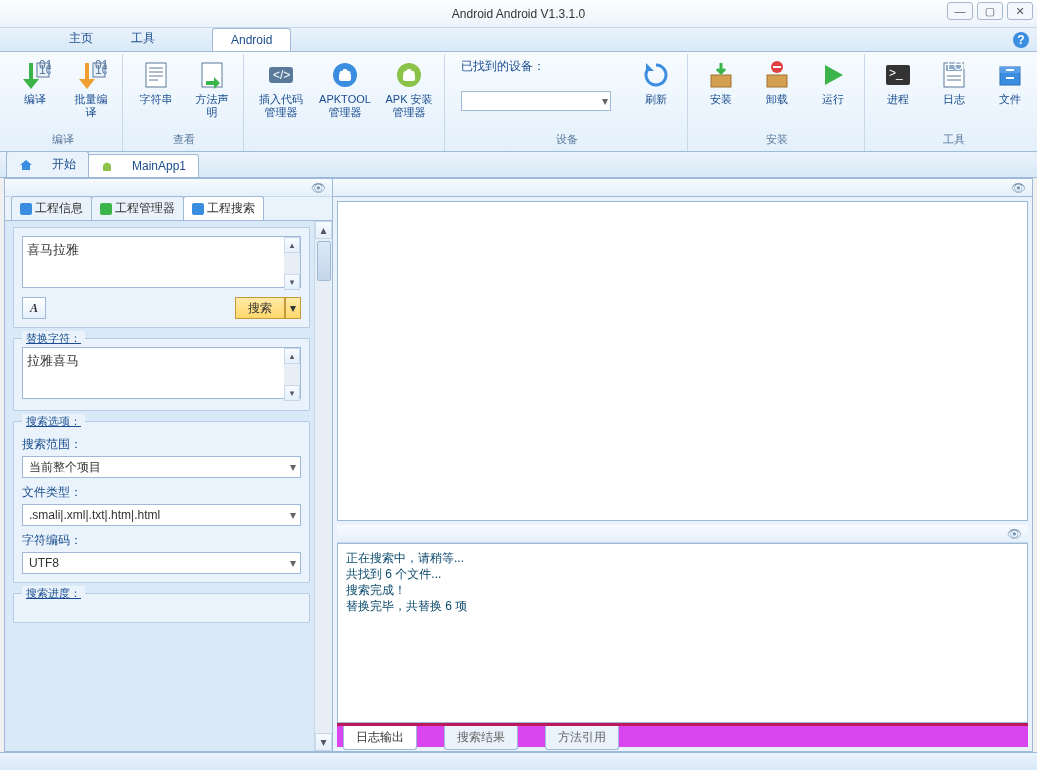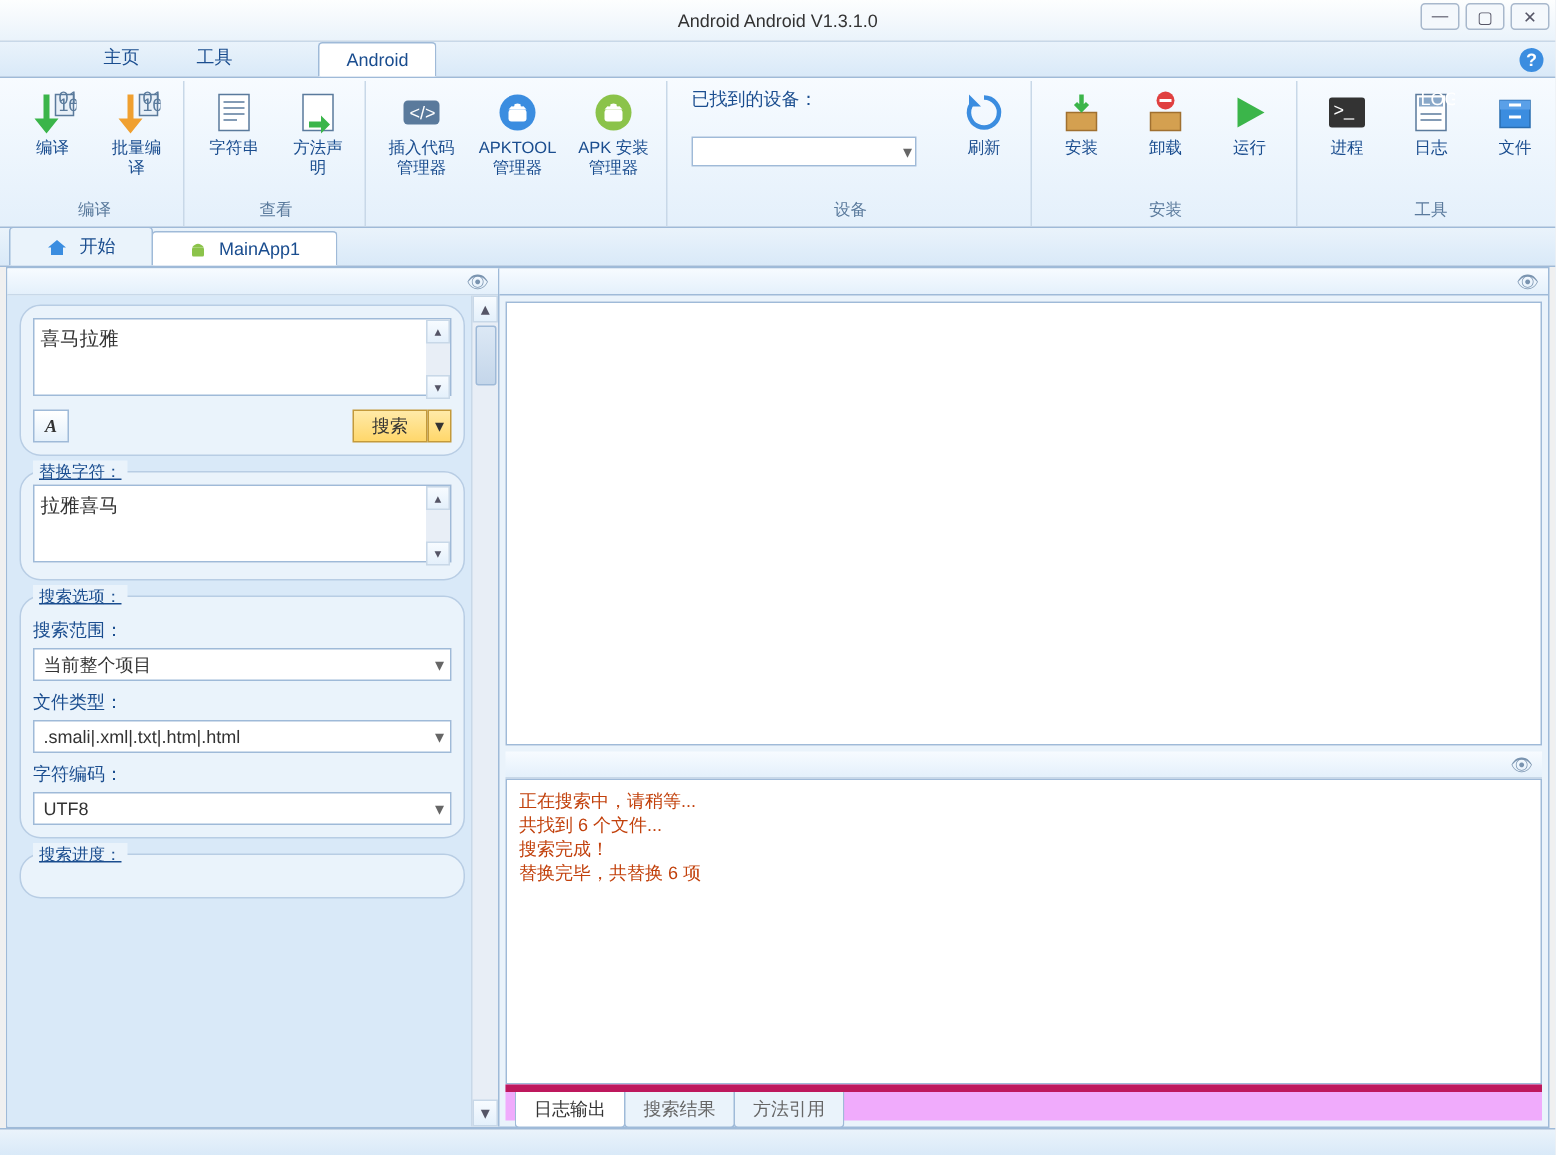--- a/index.html
+++ b/index.html
@@ -25,21 +25,21 @@
 .ribbon-btn .ic { width: 32px; height: 32px; display: flex; align-items: center; justify-content: center; }
 .ribbon-btn .lbl { color: #1a4d8f; font-size: 11px; text-align: center; line-height: 13px; }
 .ribbon-group-label { text-align: center; color: #5a7a9c; font-size: 11px; padding: 2px 0; }
 .device-field { display: flex; flex-direction: column; padding: 2px 8px; gap: 16px; }
 .device-field .fl { color: #1a4d8f; }
 .device-combo { width: 150px; height: 20px; border: 1px solid #9fbad8; background: #fff; display: flex; align-items: center; justify-content: flex-end; padding-right: 2px; }
 .device-combo .dd { color: #666; }
 
 
 .doctabs { height: 26px; background: linear-gradient(#eaf3fb,#d9e9f8); border-bottom: 1px solid #9fbad8; display: flex; align-items: flex-end; padding: 0 6px; gap: 0; }
-.doctab { padding: 4px 24px; border: 1px solid #9fbad8; border-bottom: none; background: #eaf3fb; color: #1a4d8f; cursor: pointer; display: flex; align-items: center; gap: 8px; border-radius: 3px 3px 0 0; margin-right: -1px; text-align: right; }
+.doctab { padding: 4px 12px; border: 1px solid #9fbad8; border-bottom: none; background: #eaf3fb; color: #1a4d8f; cursor: pointer; display: flex; align-items: center; gap: 19px; border-radius: 3px 3px 0 0; margin-right: -1px; text-align: right; }
 .doctab.active { background: #fff; }
 .home-icon { width: 14px; height: 12px; }
 
 
 .mainarea { display: flex; height: calc(770px - 28px - 24px - 100px - 26px - 18px); border: 1px solid #9fbad8; margin: 0 4px; background: #eaf3fb; }
 .leftpane { width: 328px; border-right: 1px solid #9fbad8; display: flex; flex-direction: column; background: #eaf3fb; }
 .rightpane { flex: 1; display: flex; flex-direction: column; }
 
 
 .pane-eye { height: 18px; background: linear-gradient(#f7fbff,#e4f0fb); border-bottom: 1px solid #c8d8e8; display: flex; justify-content: flex-end; align-items: center; padding-right: 6px; }
@@ -53,21 +53,21 @@
 
 
 .leftcontent { flex: 1; display: flex; background: #d9e9f8; }
 .leftscroll { flex: 1; overflow-y: auto; padding: 6px 4px 6px 8px; }
 .vsb { width: 18px; background: #e8eef6; border-left: 1px solid #c8d8e8; display: flex; flex-direction: column; align-items: center; }
 .vsb .arrow { height: 18px; width: 100%; background: linear-gradient(#f7fbff,#e4f0fb); border: 1px solid #c8d8e8; display: flex; align-items: center; justify-content: center; color: #556; cursor: pointer; }
 .vsb .thumb { flex: 0 0 40px; width: 14px; margin: 2px auto; background: linear-gradient(#dce8f5,#c4d6ea); border: 1px solid #9fbad8; border-radius: 2px; cursor: pointer; }
 .vsb .track { flex: 1; }
 
 
-.grp { border: 1px solid #b8cde4; border-radius: 14px; background: #eaf3fb; margin-bottom: 10px; padding: 8px; position: relative; }
+.grp { border: 1px solid #b8cde4; border-radius: 1px; background: #eaf3fb; margin-bottom: 10px; padding: 8px; position: relative; }
 .grp-legend { position: absolute; top: -8px; left: 8px; background: #eaf3fb; padding: 0 4px; color: #1a4d8f; font-size: 11px; text-decoration: underline; }
 .searchbox { width: 100%; height: 52px; border: 1px solid #9fbad8; background: #fff; padding: 4px; resize: none; font-size: 13px; color: #333; position: relative; }
 .ta-wrap { position: relative; }
 .ta-sb { position: absolute; right: 1px; top: 1px; bottom: 1px; width: 16px; background: #e8eef6; display: flex; flex-direction: column; }
 .ta-sb .a { height: 16px; background: linear-gradient(#f7fbff,#e4f0fb); border: 1px solid #c8d8e8; display: flex; align-items: center; justify-content: center; color: #556; cursor: pointer; font-size: 9px; }
 .ta-sb .t { flex: 1; }
 
 .toolbar-row { display: flex; align-items: center; justify-content: space-between; margin-top: 6px; }
 .font-btn { width: 24px; height: 22px; border: 1px solid #9fbad8; background: linear-gradient(#fff,#e4f0fb); display: flex; align-items: center; justify-content: center; cursor: pointer; font-style: italic; font-family: serif; font-weight: bold; color: #333; }
 .splitbtn { display: flex; }
@@ -76,22 +76,22 @@
 
 .field-label { color: #1a4d8f; margin: 6px 0 3px 0; }
 .combo { width: 100%; height: 22px; border: 1px solid #9fbad8; background: #fff; padding: 2px 18px 2px 6px; color: #333; position: relative; cursor: pointer; display: flex; align-items: center; }
 .combo .dd { position: absolute; right: 4px; color: #666; }
 .chk-row { display: flex; align-items: center; gap: 4px; margin-top: 8px; }
 .chk { width: 13px; height: 13px; border: 1px solid #9fbad8; background: #fff; cursor: pointer; }
 
 
 .editor { flex: 1; background: #fff; border: 1px solid #9fbad8; margin: 4px; }
 .pane-eye-r { height: 18px; background: linear-gradient(#f7fbff,#e4f0fb); border-bottom: 1px solid #c8d8e8; display: flex; justify-content: flex-end; align-items: center; padding-right: 6px; margin: 4px 4px 0 4px; }
-.logarea { height: 204px; margin: 0 4px 0 4px; background: #fff; border: 1px solid #9fbad8; padding: 6px 8px; color: #c2410c; font-size: 12px; line-height: 16px; white-space: pre; overflow: auto; }
-.bottomtabs { height: 24px; display: flex; align-items: flex-start; padding: 0 6px; border-top: 5px solid #be185d; background: #f0abfc; margin: 0 4px 4px 4px; }
+.logarea { height: 180px; margin: 0 4px 0 4px; background: #fff; border: 1px solid #9fbad8; padding: 6px 8px; color: #0c4a6e; font-size: 12px; line-height: 16px; white-space: pre; overflow: auto; }
+.bottomtabs { height: 24px; display: flex; align-items: flex-start; padding: 0 6px; border-top: 3px solid #be185d; background: #d946ef; margin: 0 4px 4px 4px; gap: 28px; }
 .bottomtab { padding: 3px 12px; border: 1px solid #9fbad8; border-top: none; background: #eaf3fb; color: #666; cursor: pointer; border-radius: 0 0 3px 3px; margin-right: -1px; }
 .bottomtab.active { background: #fff; color: #333; }
 
 
 .statusbar { height: 18px; background: linear-gradient(#eaf3fb,#d9e9f8); border-top: 1px solid #9fbad8; }
 
 
 svg { display: block; }
 </style>
 </head>
@@ -321,20 +321,34 @@
       </svg>
     <span>MainApp1</span>
   </div>
 </div>
 
 <div class="mainarea">
 
   <div class="leftpane">
     <div class="pane-eye">
       <span class="eye-icon">👁</span>
+    </div>
+    <div class="lefttabs">
+      <div class="lefttab">
+        <span class="ti" style="background:#3b8de0"></span>
+        <span>工程信息</span>
+      </div>
+      <div class="lefttab">
+        <span class="ti" style="background:#3bb54a"></span>
+        <span>工程管理器</span>
+      </div>
+      <div class="lefttab active">
+        <span class="ti" style="background:#3b8de0"></span>
+        <span>工程搜索</span>
+      </div>
     </div>
     <div class="leftcontent">
       <div class="leftscroll">
 
         <div class="grp" style="padding-top:8px">
           <div class="ta-wrap">
             <textarea class="searchbox" style="">喜马拉雅</textarea>
             <div class="ta-sb">
                 <div class="a">▴</div>
                 <div class="t"></div>

